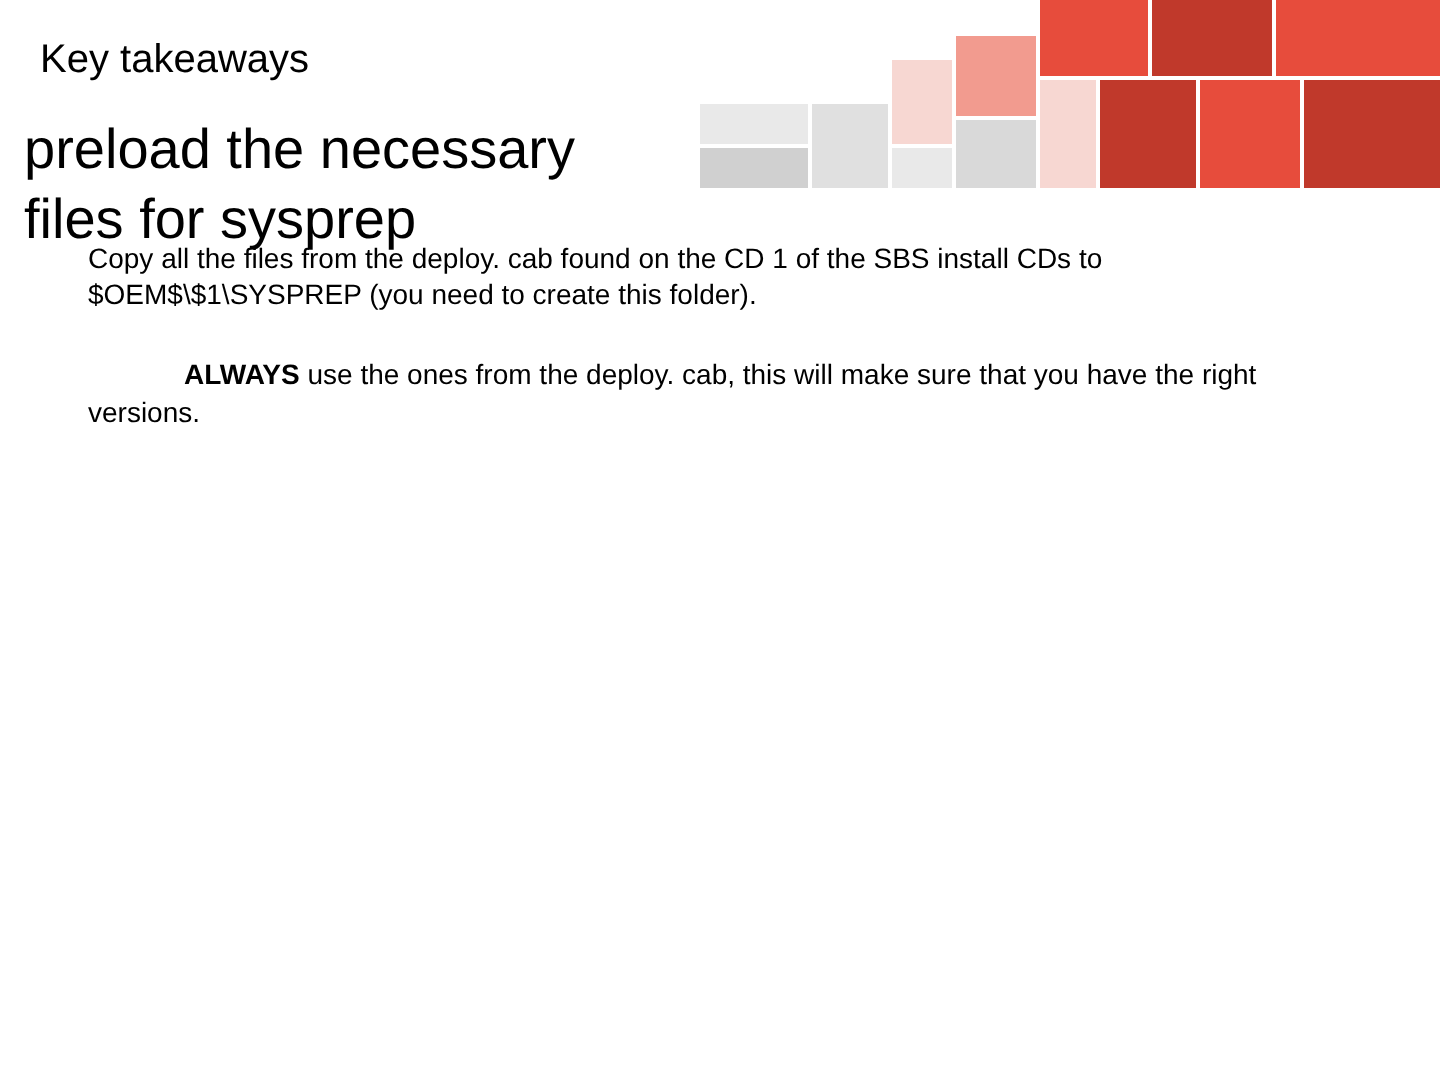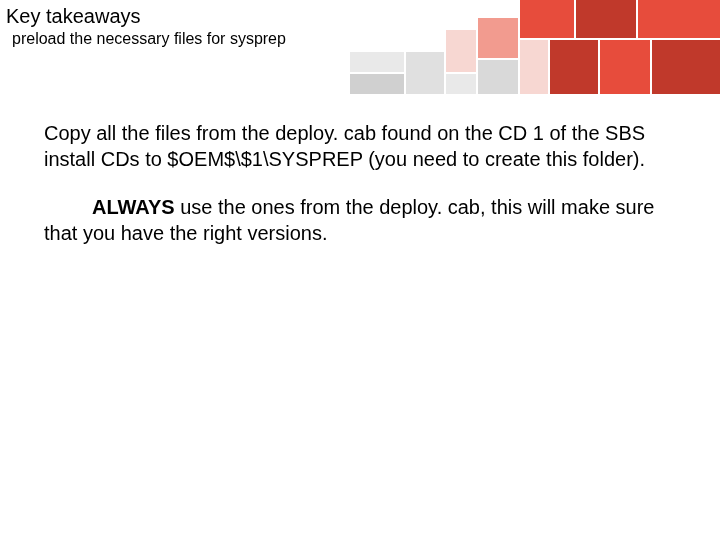--- a/index.html
+++ b/index.html
@@ -24,37 +24,37 @@
   .header {
     position: absolute;
     top: 4px;
     left: 6px;
     width: 330px;
   }
   .title {
     font-size: 20px;
     color: #000;
     line-height: 1.25;
-    margin: 0;
+    margin: 14px;
     font-weight: 400;
   }
   .subtitle {
-    font-size: 16px;
+    font-size: 28px;
     color: #000;
     line-height: 1.25;
     margin: 0;
     padding-left: 6px;
     font-weight: 400;
   }
   .body {
     position: absolute;
     top: 120px;
     left: 44px;
     width: 620px;
-    font-size: 20px;
+    font-size: 14px;
     color: #000;
     line-height: 1.3;
   }
   .body p { margin: 0 0 22px 0; }
   .bold { font-weight: 700; margin-left: 48px; }
 </style>
 </head>
 <body>
 
 <div class="deco">

